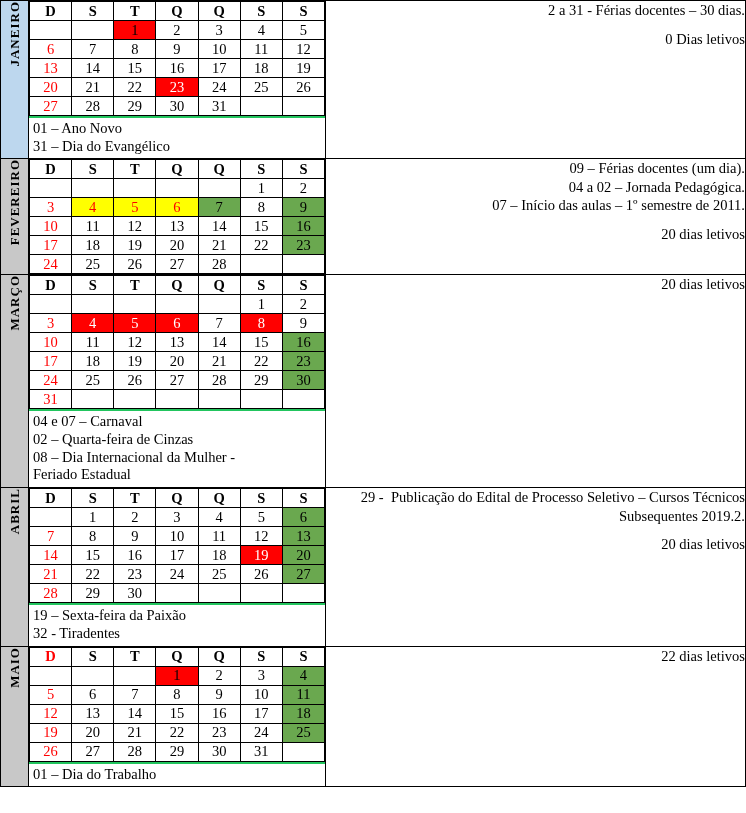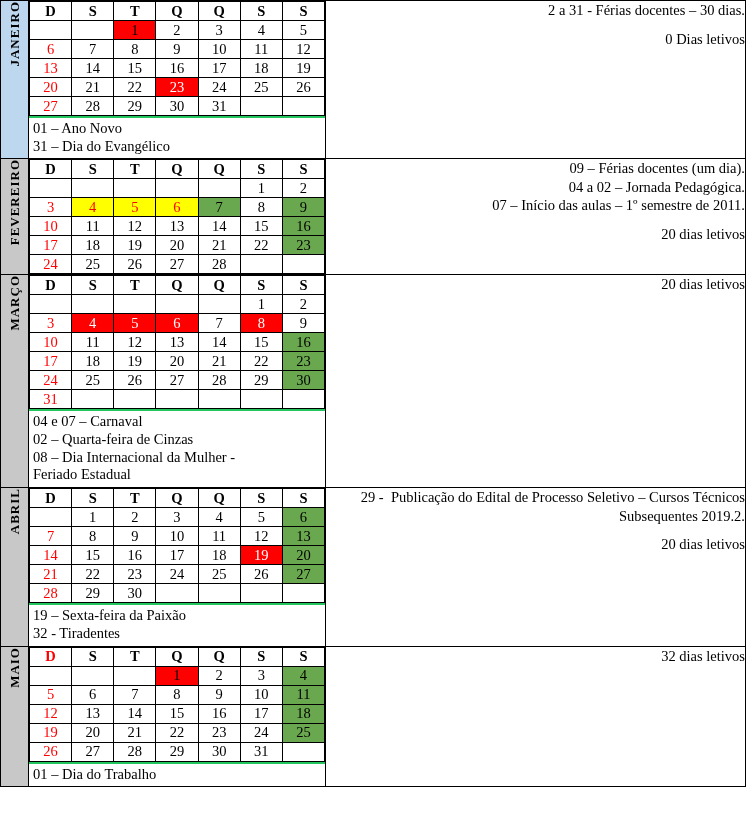--- a/index.html
+++ b/index.html
@@ -444,18 +444,18 @@
                   <td>31</td>
                   <td class="empty"></td>
                 </tr>
               </tbody>
             </table>
             <div class="footer-notes">
               <div>01 – Dia do Trabalho</div>
             </div>
           </td>
           <td class="notecell">
-            <div class="noteline bold">32 dias letivos</div>
+            <div class="noteline bold">22 dias letivos</div>
           </td>
         </tr>
       </tbody>
   </table>
 </div>
 
 </body></html>

